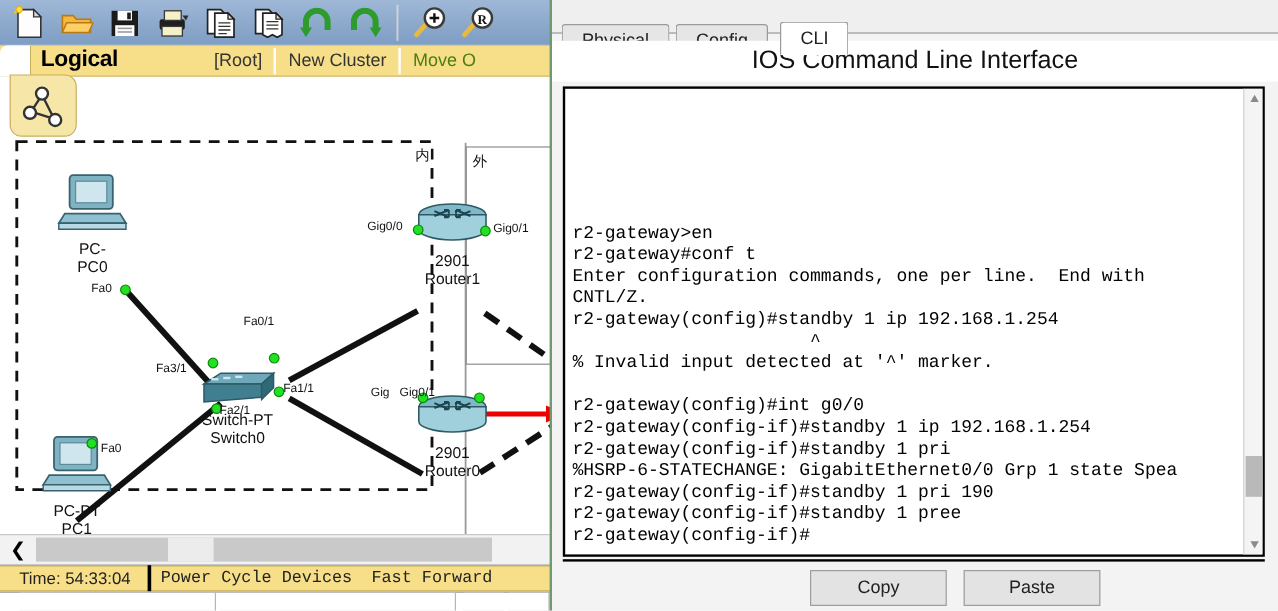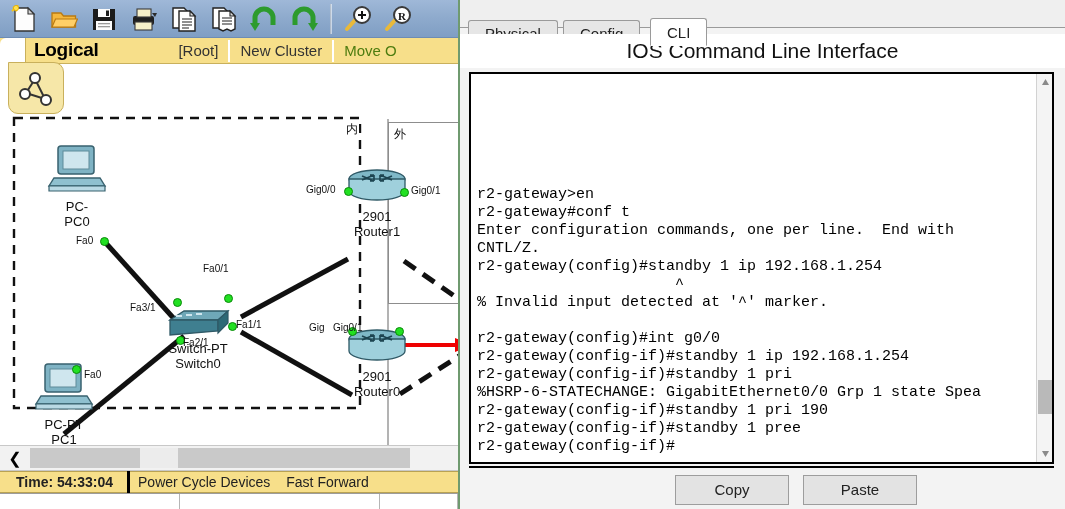--- a/index.html
+++ b/index.html
@@ -101,23 +101,23 @@
   }
   #h-scroll .sb-track { flex: 1; height: 20px; background: #c9c9c9; position: relative; margin-right: 50px; }
   #h-scroll .sb-thumb { position: absolute; left: 110px; top: 0; width: 38px; height: 20px; background: #ececec; }
 
   
   #status-strip {
     position: absolute; left: 0; top: 471px; width: 460px; height: 22px;
     background: #f7df8a; border-top: 1px solid #b9a253; border-bottom: 1px solid #b9a253;
     display: flex; align-items: center;
   }
-  #status-strip .st-time { font-size: 14px; color: #222; padding: 0 14px 0 16px; white-space: nowrap; font-weight: bold; }
+  #status-strip .st-time { font-size: 14px; color: #222; padding: 0 14px 0 16px; white-space: nowrap; }
   #status-strip .st-sep { width: 3px; height: 22px; background: #000; }
-  #status-strip .st-btn { font-size: 14px; color: #222; padding: 0 8px; white-space: nowrap; cursor: pointer; }
+  #status-strip .st-btn { font-size: 14px; color: #222; padding: 0 8px; white-space: nowrap; cursor: pointer; font-family: Liberation Mono, monospace; }
 
   
   #palette {
     position: absolute; left: 0; top: 493px; width: 460px; height: 16px; background: #fff;
     border-top: 1px solid #9c9c9c;
   }
   #palette .cell { position: absolute; top: 0; height: 16px; border-right: 1px solid #b5b5b5;
                    border-bottom: 1px solid #b5b5b5; background: #fff; }
 
   

